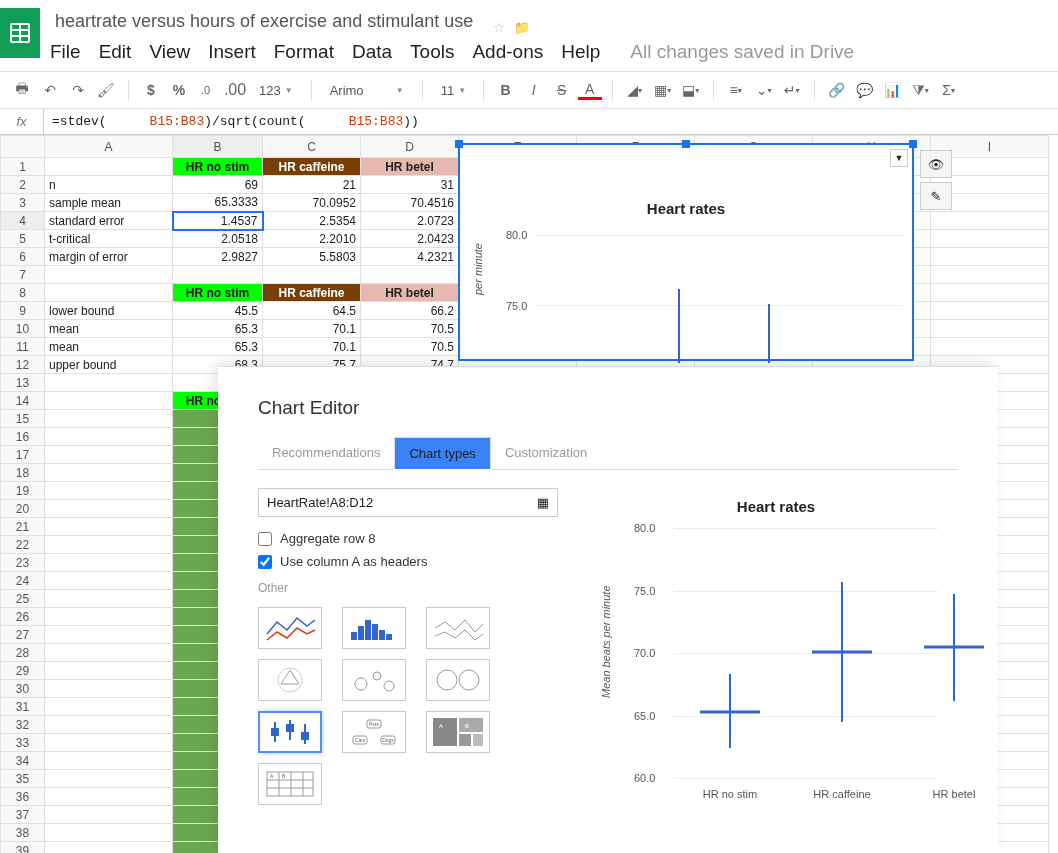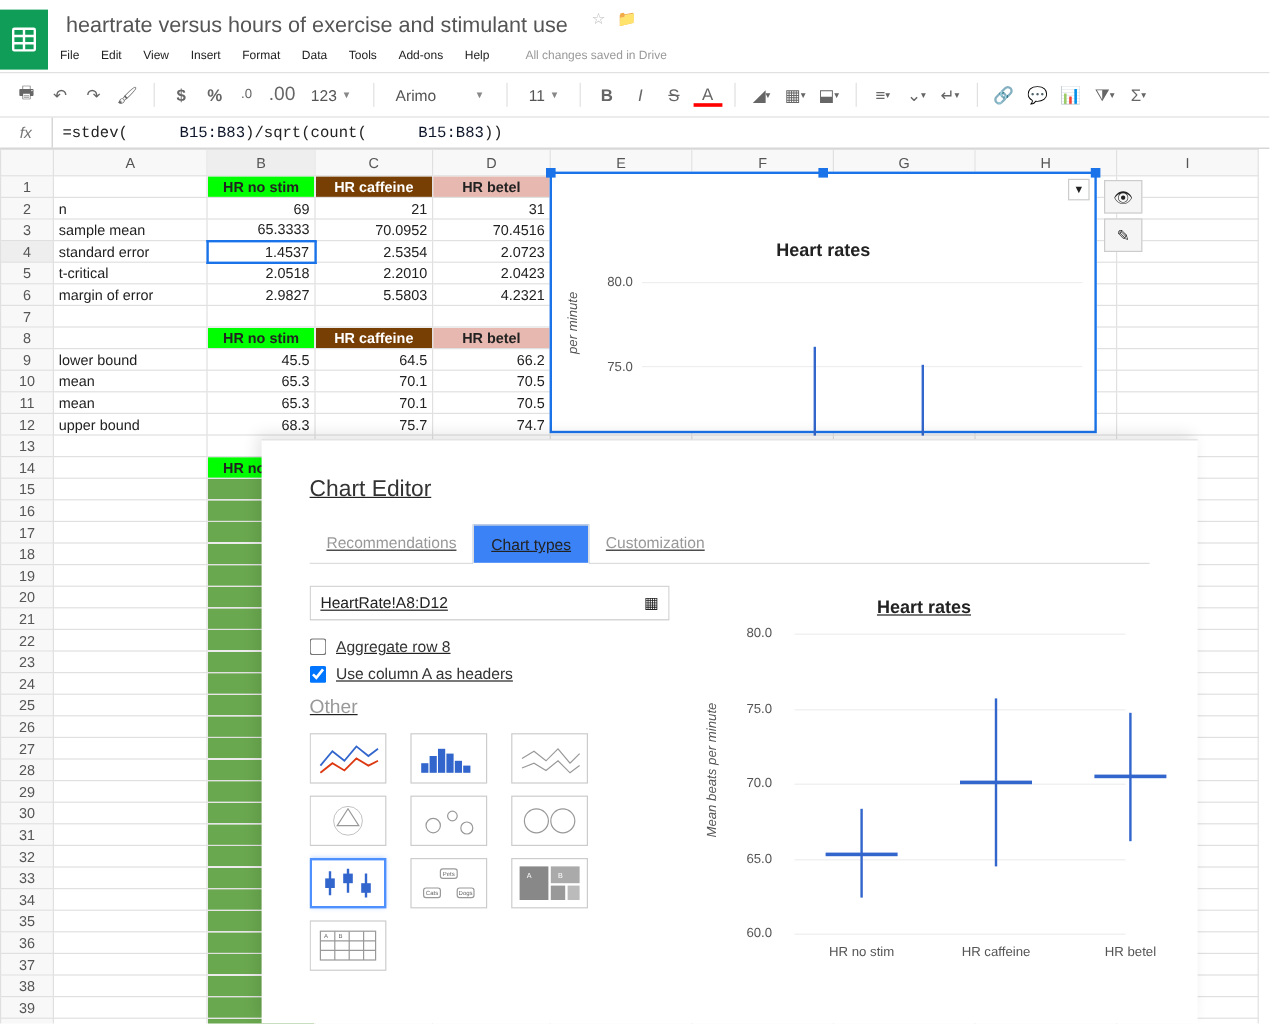--- a/index.html
+++ b/index.html
@@ -5,36 +5,36 @@
     * { box-sizing: border-box; margin: 0; padding: 0; }
     body { font-family: Arial, sans-serif; font-size: 13px; color: #222; background: #fff; overflow: hidden; width: 1058px; height: 853px; position: relative; }
     
     
     .header { display: flex; align-items: flex-start; padding: 8px 0 0 0; }
     .logo { width: 40px; height: 50px; background: #0F9D58; display: flex; align-items: center; justify-content: center; margin-right: 10px; }
     .logo svg { width: 24px; height: 24px; }
     .title-area { flex: 1; }
     .doc-title { font-size: 18px; color: #555; border: none; outline: none; width: 435px; padding: 2px 4px; border: 1px solid transparent; }
     .title-icons { display: inline-flex; gap: 10px; margin-left: 8px; color: #bbb; }
-    .menubar { display: flex; gap: 18px; padding: 6px 0 8px 0; font-size: 10px; color: #222; align-items: flex-end; }
+    .menubar { display: flex; gap: 18px; padding: 6px 0 8px 0; font-size: 19px; color: #222; align-items: flex-end; }
     .menubar .save-status { color: #999; margin-left: 12px; }
     .menu-item { cursor: pointer; }
     
     
     .toolbar { border-top: 1px solid #e0e0e0; border-bottom: 1px solid #e0e0e0; padding: 6px 10px; display: flex; align-items: center; gap: 4px; height: 38px; }
     .toolbar .sep { width: 1px; height: 20px; background: #e0e0e0; margin: 0 6px; }
     .tb-btn { width: 24px; height: 24px; display: flex; align-items: center; justify-content: center; color: #666; cursor: pointer; font-size: 14px; }
     .tb-select { display: flex; align-items: center; gap: 4px; padding: 0 8px; color: #555; cursor: pointer; }
     .tb-select .caret { font-size: 8px; color: #888; }
     
     
     .formula-bar { display: flex; align-items: center; border-bottom: 1px solid #ccc; height: 26px; }
     .fx { width: 44px; text-align: center; font-style: italic; color: #777; font-size: 13px; border-right: 1px solid #ccc; height: 100%; display: flex; align-items: center; justify-content: center; }
     .formula-input { flex: 1; padding: 0 8px; font-family: 'Courier New', monospace; font-size: 13px; }
-    .formula-input .orange { color: #0f172a; padding-left: 43px; }
+    .formula-input .orange { color: #c2410c; padding-left: 43px; }
     
     
     .grid-container { position: relative; overflow: hidden; }
     .grid { border-collapse: collapse; table-layout: fixed; }
     .grid th, .grid td { border: 1px solid #e0e0e0; height: 18px; font-size: 12px; padding: 0 4px; overflow: hidden; white-space: nowrap; }
     .grid th { background: #f8f8f8; color: #555; font-weight: normal; text-align: center; }
     .grid .row-header { width: 44px; text-align: center; background: #f8f8f8; }
     .grid .col-header { height: 22px; }
     .grid td { text-align: right; }
     .grid td.text { text-align: left; }
@@ -49,37 +49,37 @@
     
     .chart-overlay { position: absolute; left: 458px; top: 143px; width: 456px; height: 218px; border: 2px solid #1a73e8; background: #fff; }
     .chart-overlay .handle { position: absolute; width: 8px; height: 8px; background: #1a73e8; }
     .chart-tools { position: absolute; left: 920px; top: 150px; display: flex; flex-direction: column; gap: 4px; }
     .chart-tools .tool { width: 32px; height: 28px; border: 1px solid #ccc; background: #f5f5f5; display: flex; align-items: center; justify-content: center; cursor: pointer; }
     .chart-dd { position: absolute; right: 4px; top: 4px; width: 18px; height: 18px; border: 1px solid #ccc; display: flex; align-items: center; justify-content: center; font-size: 9px; cursor: pointer;}
     .chart-title { font-weight: bold; font-size: 15px; text-align: center; margin-top: 55px; }
     .chart-axis-label { position: absolute; left: 12px; top: 150px; transform: rotate(-90deg); transform-origin: left top; font-style: italic; font-size: 11px; color: #555; }
     
     
-    .chart-editor { position: absolute; left: 218px; top: 366px; width: 780px; height: 487px; background: #fff; border-top: 1px solid #ddd; box-shadow: -4px -4px 12px rgba(0,0,0,0.1); padding: 30px 40px; text-decoration: underline; }
+    .chart-editor { position: absolute; left: 218px; top: 366px; width: 780px; height: 487px; background: #fff; border-top: 1px solid #ddd; box-shadow: -4px -4px 12px rgba(0,0,0,0.1); padding: 30px 40px; }
     .chart-editor h2 { font-size: 19px; font-weight: normal; color: #333; margin-bottom: 18px; }
     .tabs { display: flex; border-bottom: 1px solid #ddd; margin-bottom: 18px; }
     .tab { padding: 8px 14px; color: #999; cursor: pointer; font-size: 13px;}
     .tab.active { color: #222; border: 1px solid #ddd; border-bottom: 1px solid #fff; margin-bottom: -1px; background: #3b82f6; }
-    .editor-body { display: flex; gap: 24px; height: 360px;}
+    .editor-body { display: flex; gap: 36px; height: 360px;}
     .editor-left { width: 300px; overflow-y: auto; position: relative; }
     .editor-left::-webkit-scrollbar { width: 10px; }
     .editor-left::-webkit-scrollbar-thumb { background: #ccc; }
     .range-input { display: flex; border: 1px solid #ccc; padding: 6px 8px; justify-content: space-between; align-items: center; margin-bottom: 10px; }
     .checkbox-row { display: flex; align-items: center; gap: 8px; padding: 4px 0; font-size: 13px; color: #333; }
     .checkbox-row input { width: 14px; height: 14px; }
     .chart-types { display: flex; flex-wrap: wrap; gap: 10px 20px; margin-top: 12px; }
     .chart-type { width: 64px; height: 42px; border: 1px solid #ccc; cursor: pointer; background: #fff; display: flex; align-items: center; justify-content: center; }
     .chart-type.selected { border: 2px solid #4d90fe; box-shadow: 0 0 4px rgba(77,144,254,0.5); }
     .editor-right { flex: 1; padding: 10px;}
-    .section-label { color: #999; font-size: 16px; margin-bottom: 2px; }
+    .section-label { color: #999; font-size: 12px; margin-bottom: 2px; }
     
     
     .preview-chart { position: relative; height: 320px; }
     .preview-title { font-weight: bold; font-size: 15px; text-align: center; margin-bottom: 10px; }
     .preview-ylabel { position: absolute; left: -4px; top: 200px; transform: rotate(-90deg); transform-origin: left top; font-style: italic; font-size: 11px; color: #555; }
     .plot-area { position: absolute; left: 70px; top: 30px; right: 10px; bottom: 40px; }
     .gridline { position: absolute; left: 0; right: 0; border-top: 1px solid #eee; }
     .ytick { position: absolute; left: -40px; font-size: 11px; color: #555; transform: translateY(-50%);}
     .candle { position: absolute; }
     .candle .whisker { position: absolute; width: 2px; background: #3366cc; left: 50%; transform: translateX(-50%);}
@@ -92,21 +92,21 @@
 <div class="header">
   <div class="logo">
     <svg viewBox="0 0 24 24" fill="#fff">
         <rect x="3" y="3" width="18" height="18" rx="1" fill="none" stroke="#fff" stroke-width="2"></rect>
         <line x1="3" y1="9" x2="21" y2="9" stroke="#fff" stroke-width="2"></line>
         <line x1="3" y1="15" x2="21" y2="15" stroke="#fff" stroke-width="2"></line>
         <line x1="12" y1="3" x2="12" y2="21" stroke="#fff" stroke-width="2"></line>
       </svg>
   </div>
   <div class="title-area">
-    <div style="display:flex;align-items:flex-start;">
+    <div style="display:flex;align-items:flex-end;">
       <input class="doc-title" value="heartrate versus hours of exercise and stimulant use" style="">
       <div class="title-icons">
         <span>☆</span>
         <span style="color:#888;">📁</span>
       </div>
     </div>
     <div class="menubar">
       <span class="menu-item">File</span>
       <span class="menu-item">Edit</span>
       <span class="menu-item">View</span>

